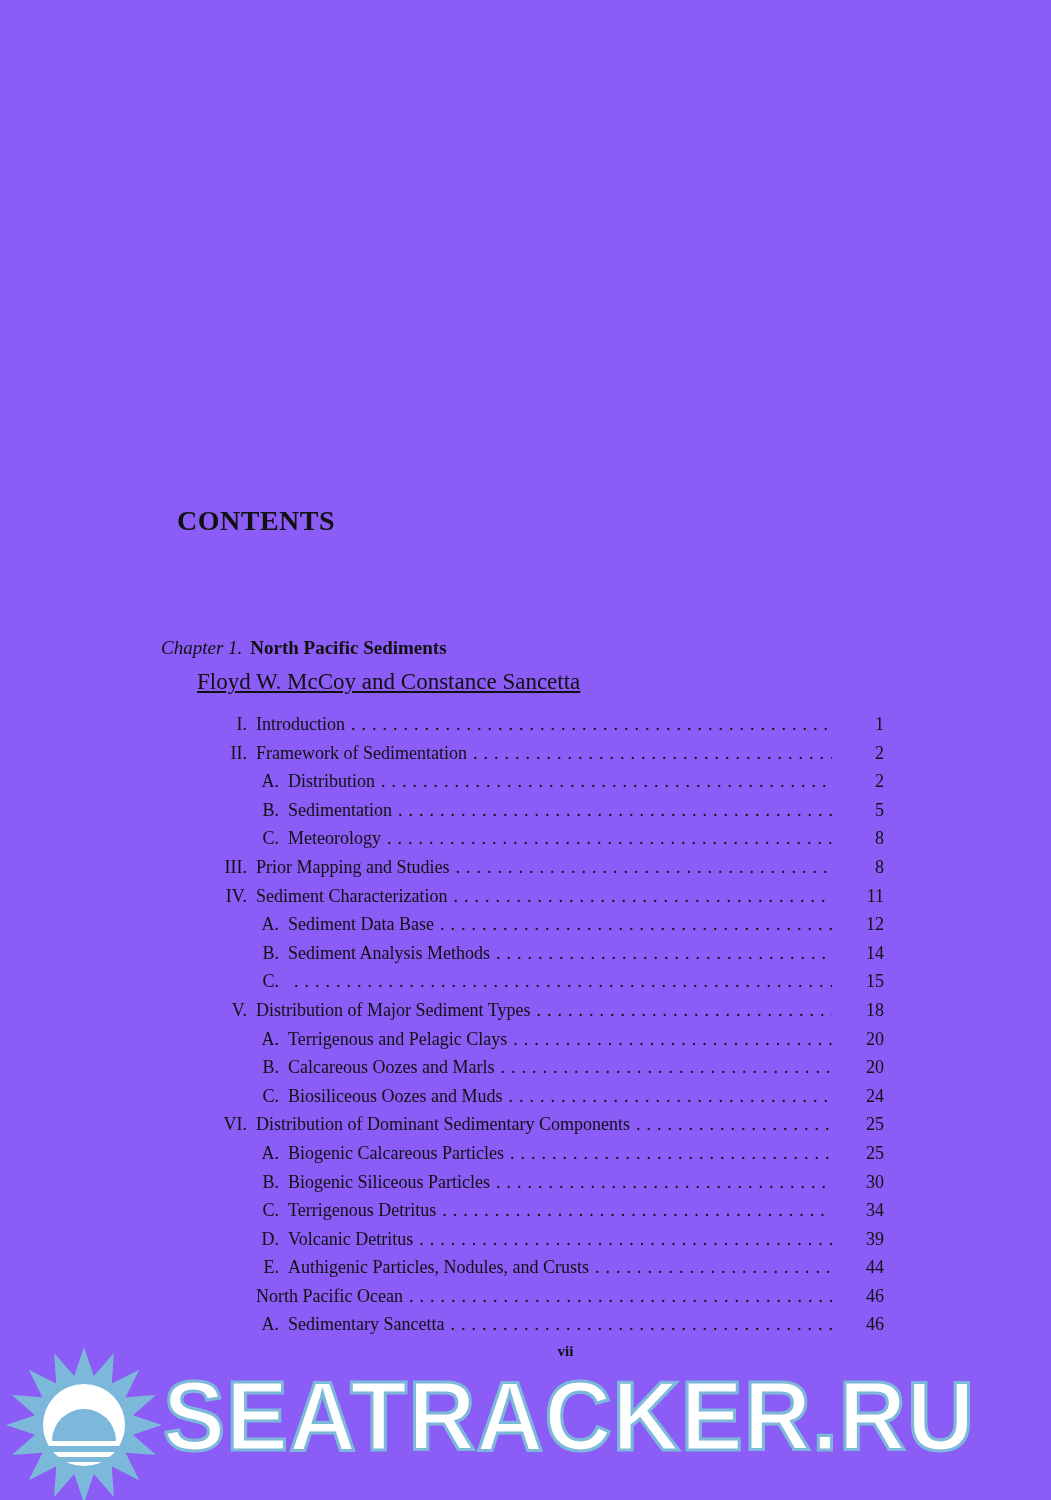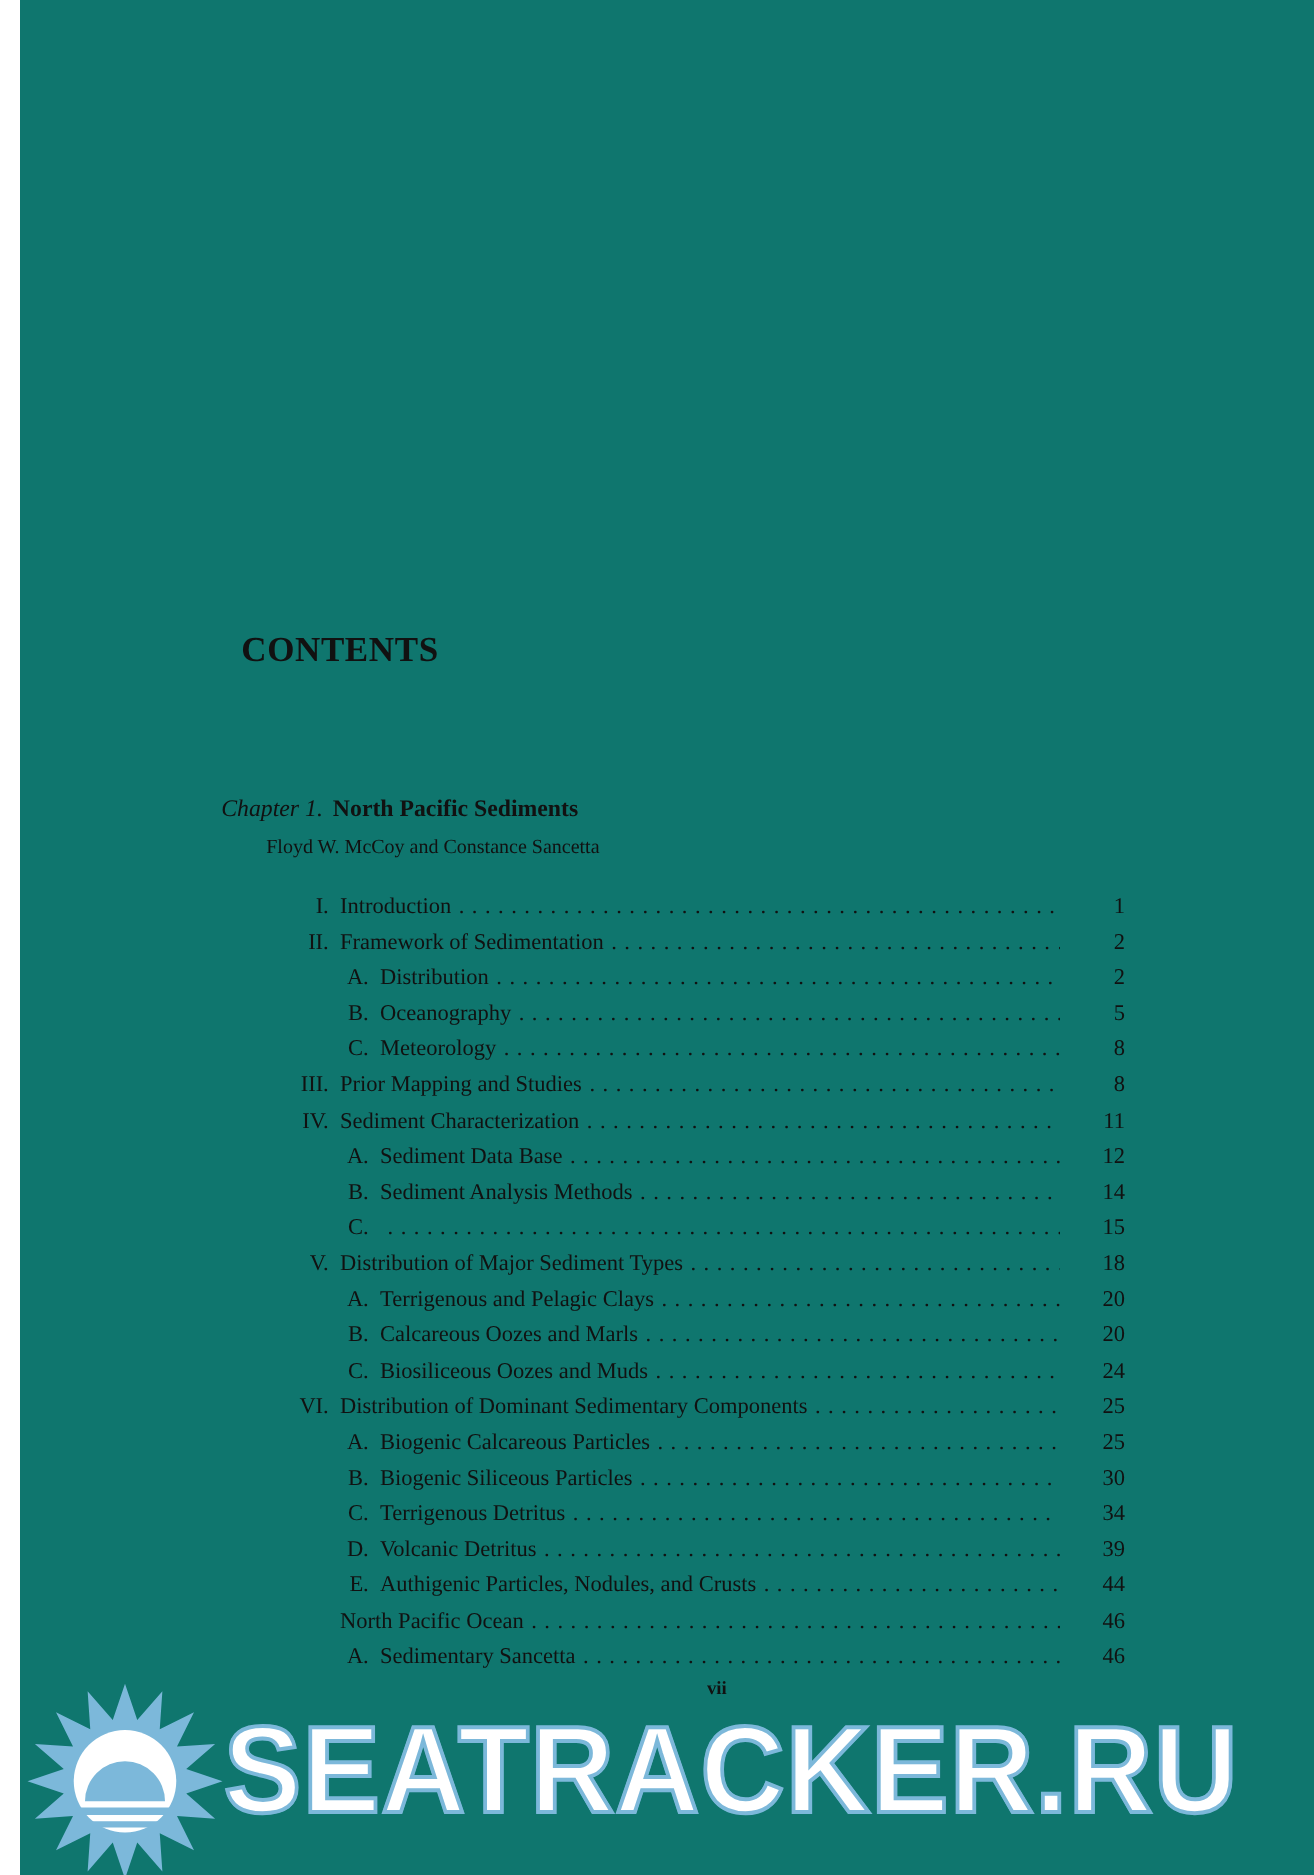--- a/index.html
+++ b/index.html
@@ -8,22 +8,21 @@
     height: 1500px;
     background: #ffffff;
     font-family: "Liberation Serif", serif;
     color: #111111;
     position: relative;
     overflow: hidden;
   }
   .page {
     position: absolute;
     inset: 0;
-    background: #0f766e;
-    margin-left: 16px;
+    background: #8b5cf6;
   }
   .contents-heading {
     position: absolute;
     left: 177px;
     top: 505px;
     font-size: 28px;
     font-weight: bold;
     letter-spacing: 0.5px;
   }
   .chapter-line {
@@ -32,21 +31,22 @@
     top: 637px;
     font-size: 19px;
     white-space: nowrap;
   }
   .chapter-label { font-style: italic; }
   .chapter-title { font-weight: bold; margin-left: 8px; }
   .authors-line {
     position: absolute;
     left: 197px;
     top: 669px;
-    font-size: 16px;
+    font-size: 23px;
+    text-decoration: underline;
   }
   .toc-list {
     position: absolute;
     left: 177px;
     top: 710px;
     width: 707px;
   }
   .toc-row {
     display: flex;
     align-items: baseline;
@@ -153,21 +153,21 @@
 
   <div class="toc-row lvl2">
     <span class="num">A.</span>
     <span class="entry-text">Distribution</span>
     <span class="dots">........................................................................................................................</span>
     <span class="page-num">2</span>
   </div>
 
   <div class="toc-row lvl2">
     <span class="num">B.</span>
-    <span class="entry-text">Oceanography</span>
+    <span class="entry-text">Sedimentation</span>
     <span class="dots">........................................................................................................................</span>
     <span class="page-num">5</span>
   </div>
 
   <div class="toc-row lvl2">
     <span class="num">C.</span>
     <span class="entry-text">Meteorology</span>
     <span class="dots">........................................................................................................................</span>
     <span class="page-num">8</span>
   </div>

